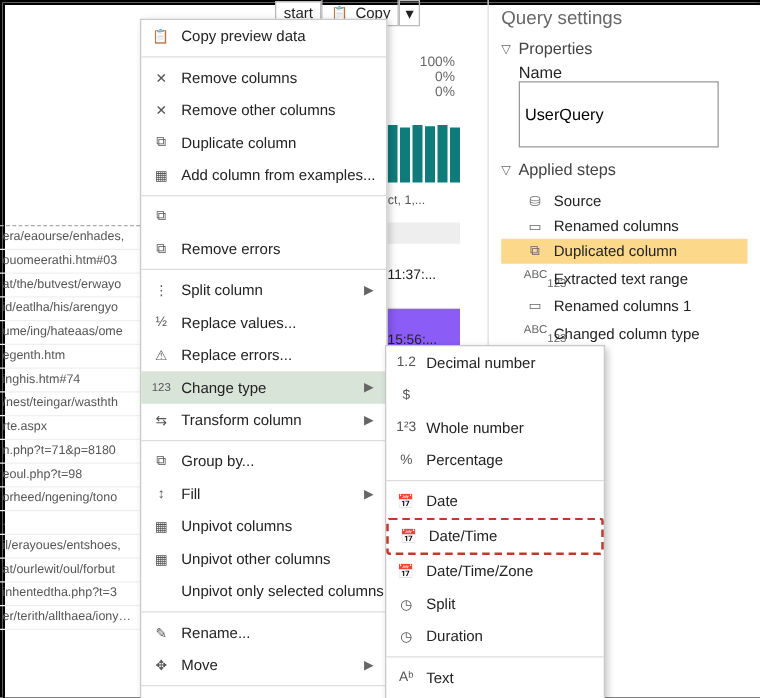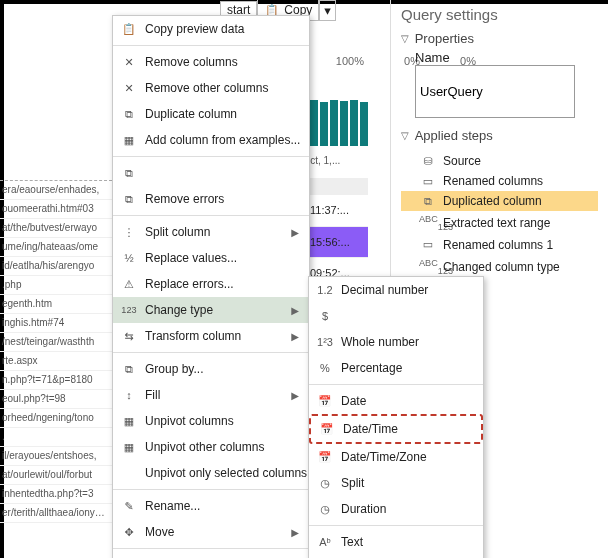--- a/index.html
+++ b/index.html
@@ -2,28 +2,28 @@
 <html><head>
 <meta charset="utf-8">
 <style>
 html,body{margin:0;padding:0;width:608px;height:558px;overflow:hidden;font-family:"Segoe UI",Arial,sans-serif;font-size:13px;color:#222;background:#fff;border:2px solid #000;box-sizing:border-box}
 .toolbar{position:absolute;left:220px;top:-1px;display:flex;align-items:center;gap:0}
 .btn{padding:1px 6px;border:1px solid #bbb;background:#fff;font-size:12px}
 .copy-btn{border:1px solid #bbb;padding:2px 6px;font-size:12px;display:flex;align-items:center;gap:4px;cursor:pointer}
 .copy-dd{border:1px solid #bbb;padding:2px 4px;cursor:pointer}
 .left-col{position:absolute;left:0;top:180px;width:112px;bottom:12px;overflow:hidden;font-size:10px;color:#555;line-height:1.6;border-top:1px dashed #aaa}
 .left-col .cell{white-space:nowrap;overflow:hidden;text-overflow:ellipsis;padding:1px 2px;border-bottom:1px solid #efefef}
-.mini{position:absolute;left:308px;top:55px;display:flex;gap:0;font-size:11px;color:#666}
+.mini{position:absolute;left:308px;top:44px;display:flex;flex-direction:column;gap:0;font-size:11px;color:#666}
 .mini .row{display:flex;justify-content:space-between;width:56px}
 .bars{position:absolute;left:310px;top:100px;display:flex;gap:2px;align-items:flex-end;height:46px}
 .bars span{width:8px;background:#0f7b7b}
 .ict{position:absolute;left:308px;top:155px;font-size:10px;color:#555}
 .tscol{position:absolute;left:308px;top:178px;width:60px;font-size:11px;line-height:1.5}
 .tscol .h{background:#eee;padding:1px 2px;font-size:10px}
-.tscol .r{padding:7px 2px;border-bottom:1px solid #f0f0f0}
+.tscol .r{padding:17px 2px;border-bottom:1px solid #f0f0f0}
 .cm{position:absolute;left:112px;top:15px;width:196px;background:#fff;border:1px solid #c9c9c9;box-shadow:2px 2px 6px rgba(0,0,0,.25);z-index:5}
 .cm .item,.sm .item{display:flex;align-items:center;gap:8px;padding:5px 10px 5px 8px;font-size:12px;cursor:default}
 .cm .sep,.sm .sep{height:1px;background:#ddd;margin:3px 0}
 .cm .item.active{background:#d9e4d9}
 .ic{width:16px;height:16px;display:inline-flex;align-items:center;justify-content:center;font-size:11px;color:#555;flex:none}
 .arrow{margin-left:auto;color:#666;font-size:10px}
 .sm{position:absolute;left:308px;top:276px;width:174px;background:#fff;border:1px solid #c9c9c9;box-shadow:2px 2px 6px rgba(0,0,0,.25);z-index:6}
 .sm .highlight{border:2px dashed #c0392b;border-radius:3px}
 .qs{position:absolute;left:390px;top:0;right:0;bottom:0;border-left:1px solid #ddd;padding:6px 10px;font-size:13px}
 .qs h1{margin:0 0 8px;font-size:15px;font-weight:400;color:#666}
@@ -78,23 +78,22 @@
   <div class="r">11:37:...</div>
   <div class="r" style="background:#8b5cf6">15:56:...</div>
   <div class="r">09:52:...</div>
   <div class="r">20:34:...</div>
 </div>
 
 <div class="left-col" id="leftcol">
     <div class="cell">era/eaourse/enhades,</div>
     <div class="cell">ouomeerathi.htm#03</div>
     <div class="cell">at/the/butvest/erwayo</div>
+    <div class="cell">id/eatlha/his/arengyo</div>
     <div class="cell">ume/ing/hateaas/ome</div>
-    <div class="cell">id/eatlha/his/arengyo</div>
-    <div class="cell">.php</div>
     <div class="cell">egenth.htm</div>
     <div class="cell">inghis.htm#74</div>
     <div class="cell">/nest/teingar/wasthth</div>
     <div class="cell">rte.aspx</div>
     <div class="cell">n.php?t=71&amp;p=8180</div>
     <div class="cell">eoul.php?t=98</div>
     <div class="cell">orheed/ngening/tono</div>
     <div class="cell">.</div>
     <div class="cell">il/erayoues/entshoes,</div>
     <div class="cell">at/ourlewit/oul/forbut</div>

